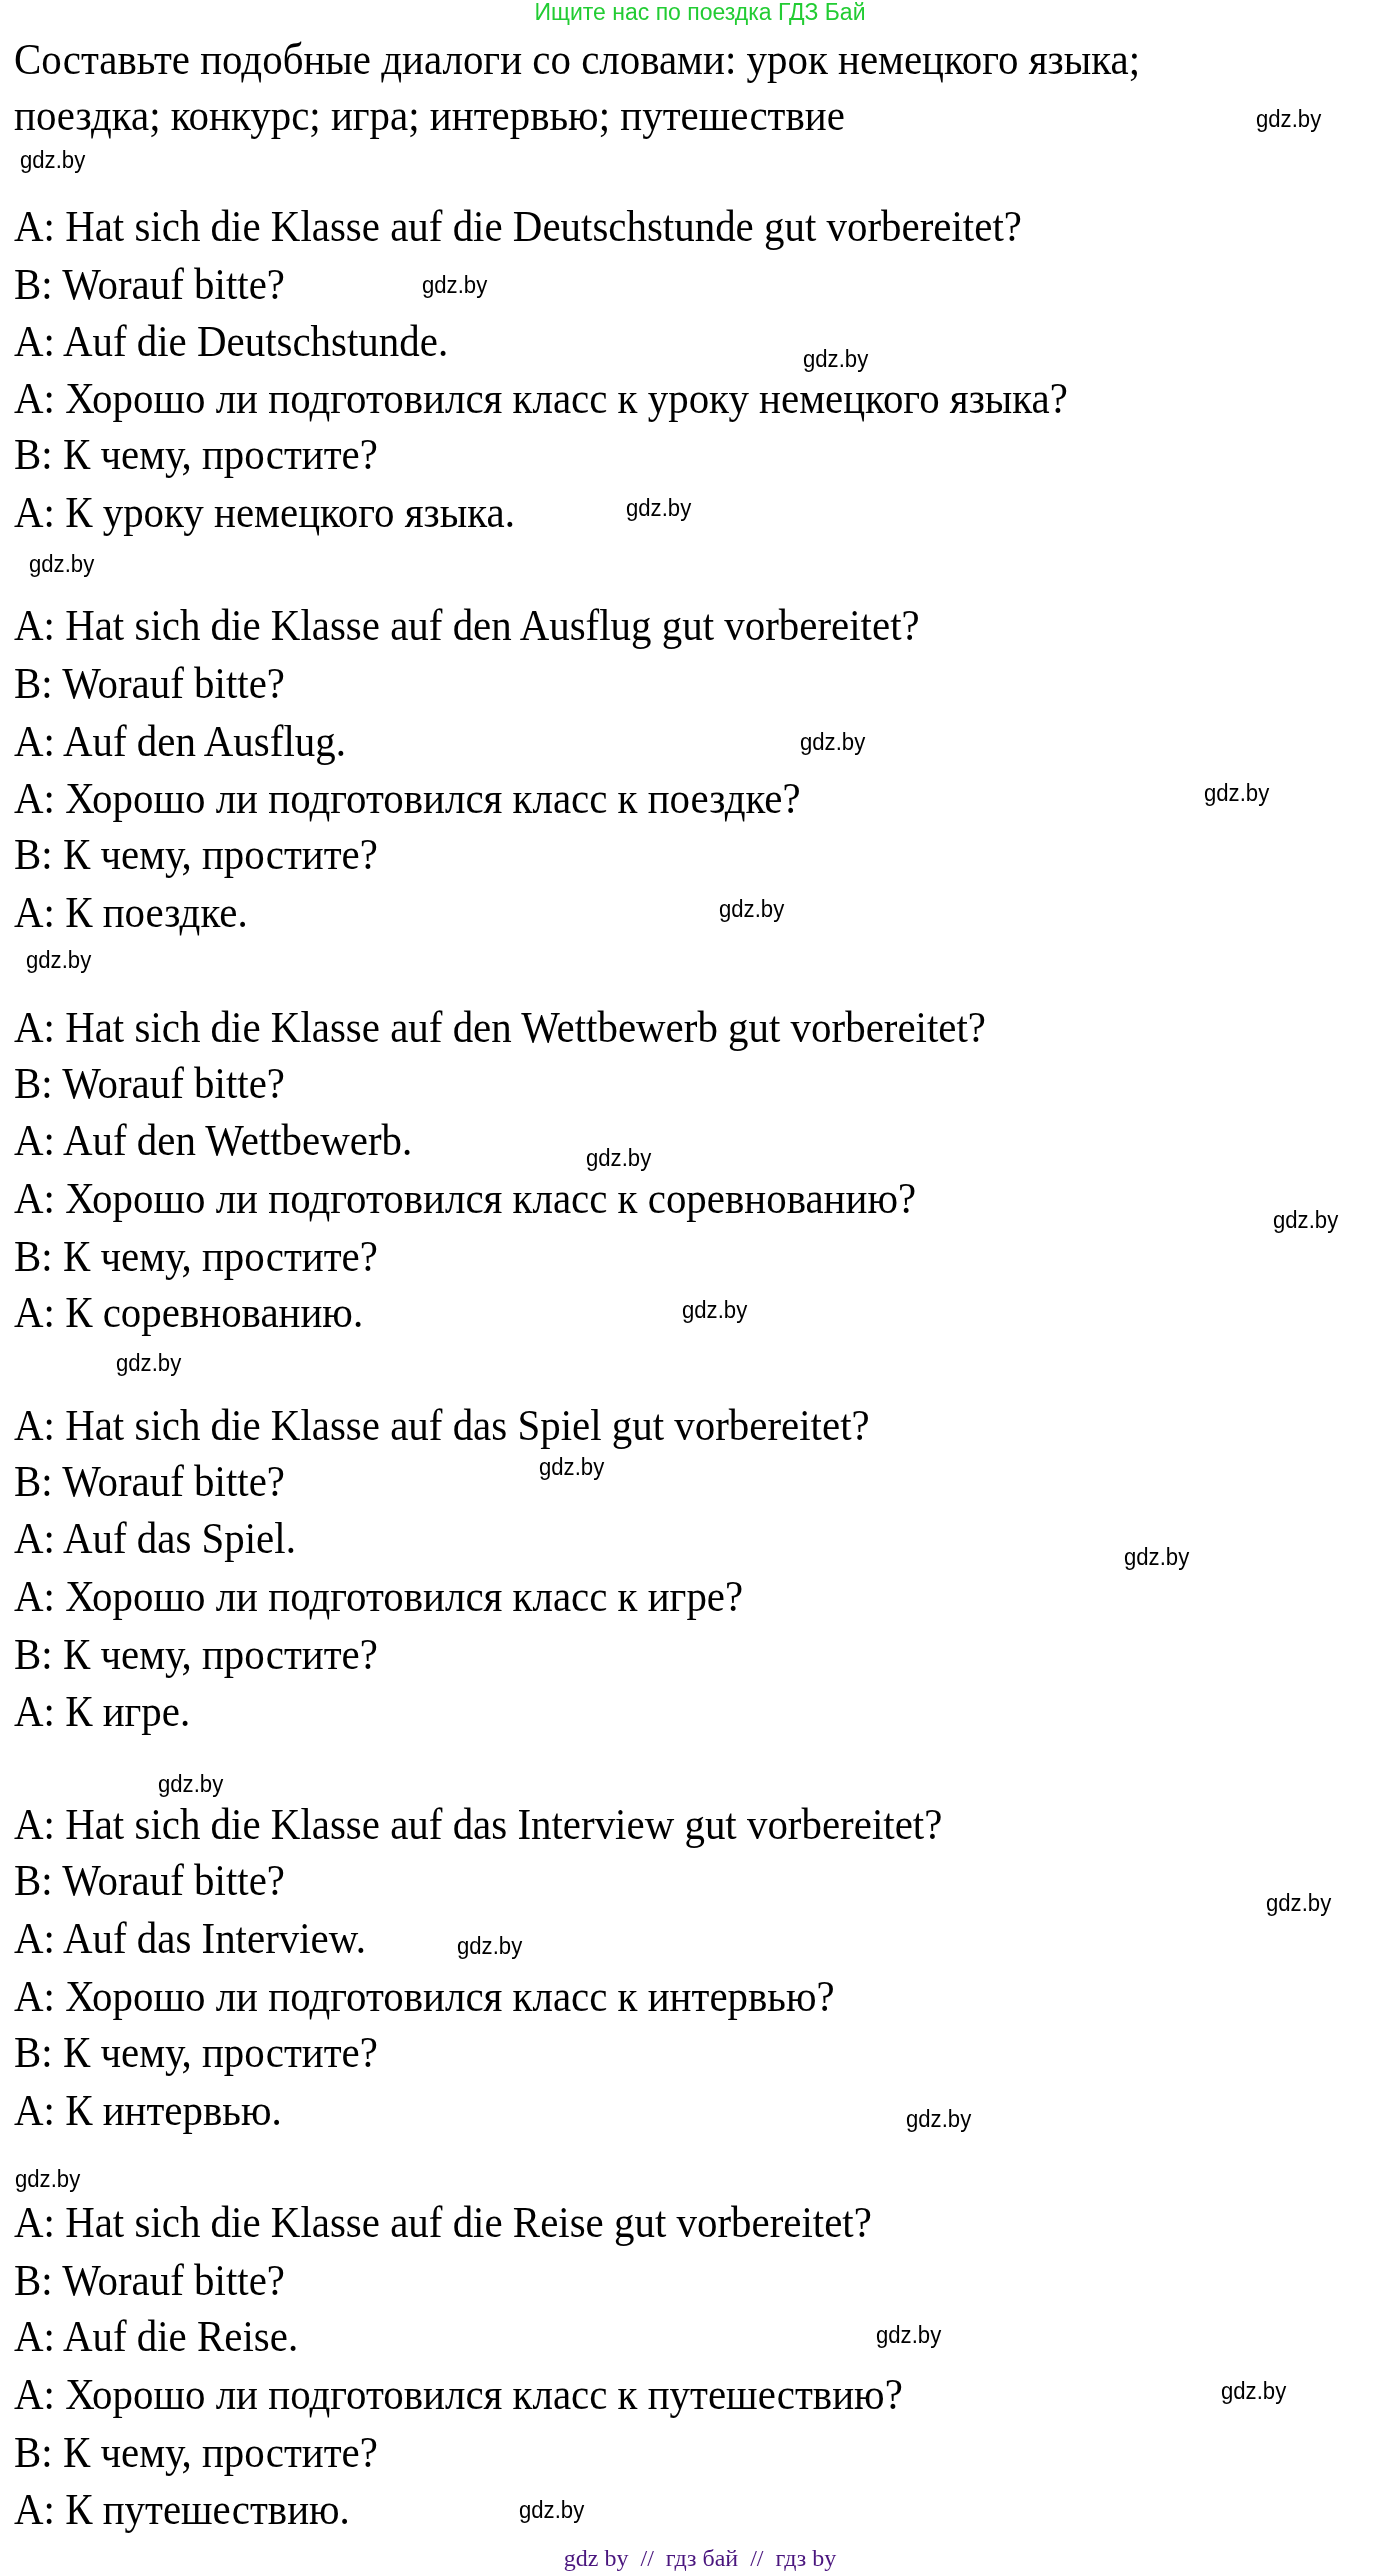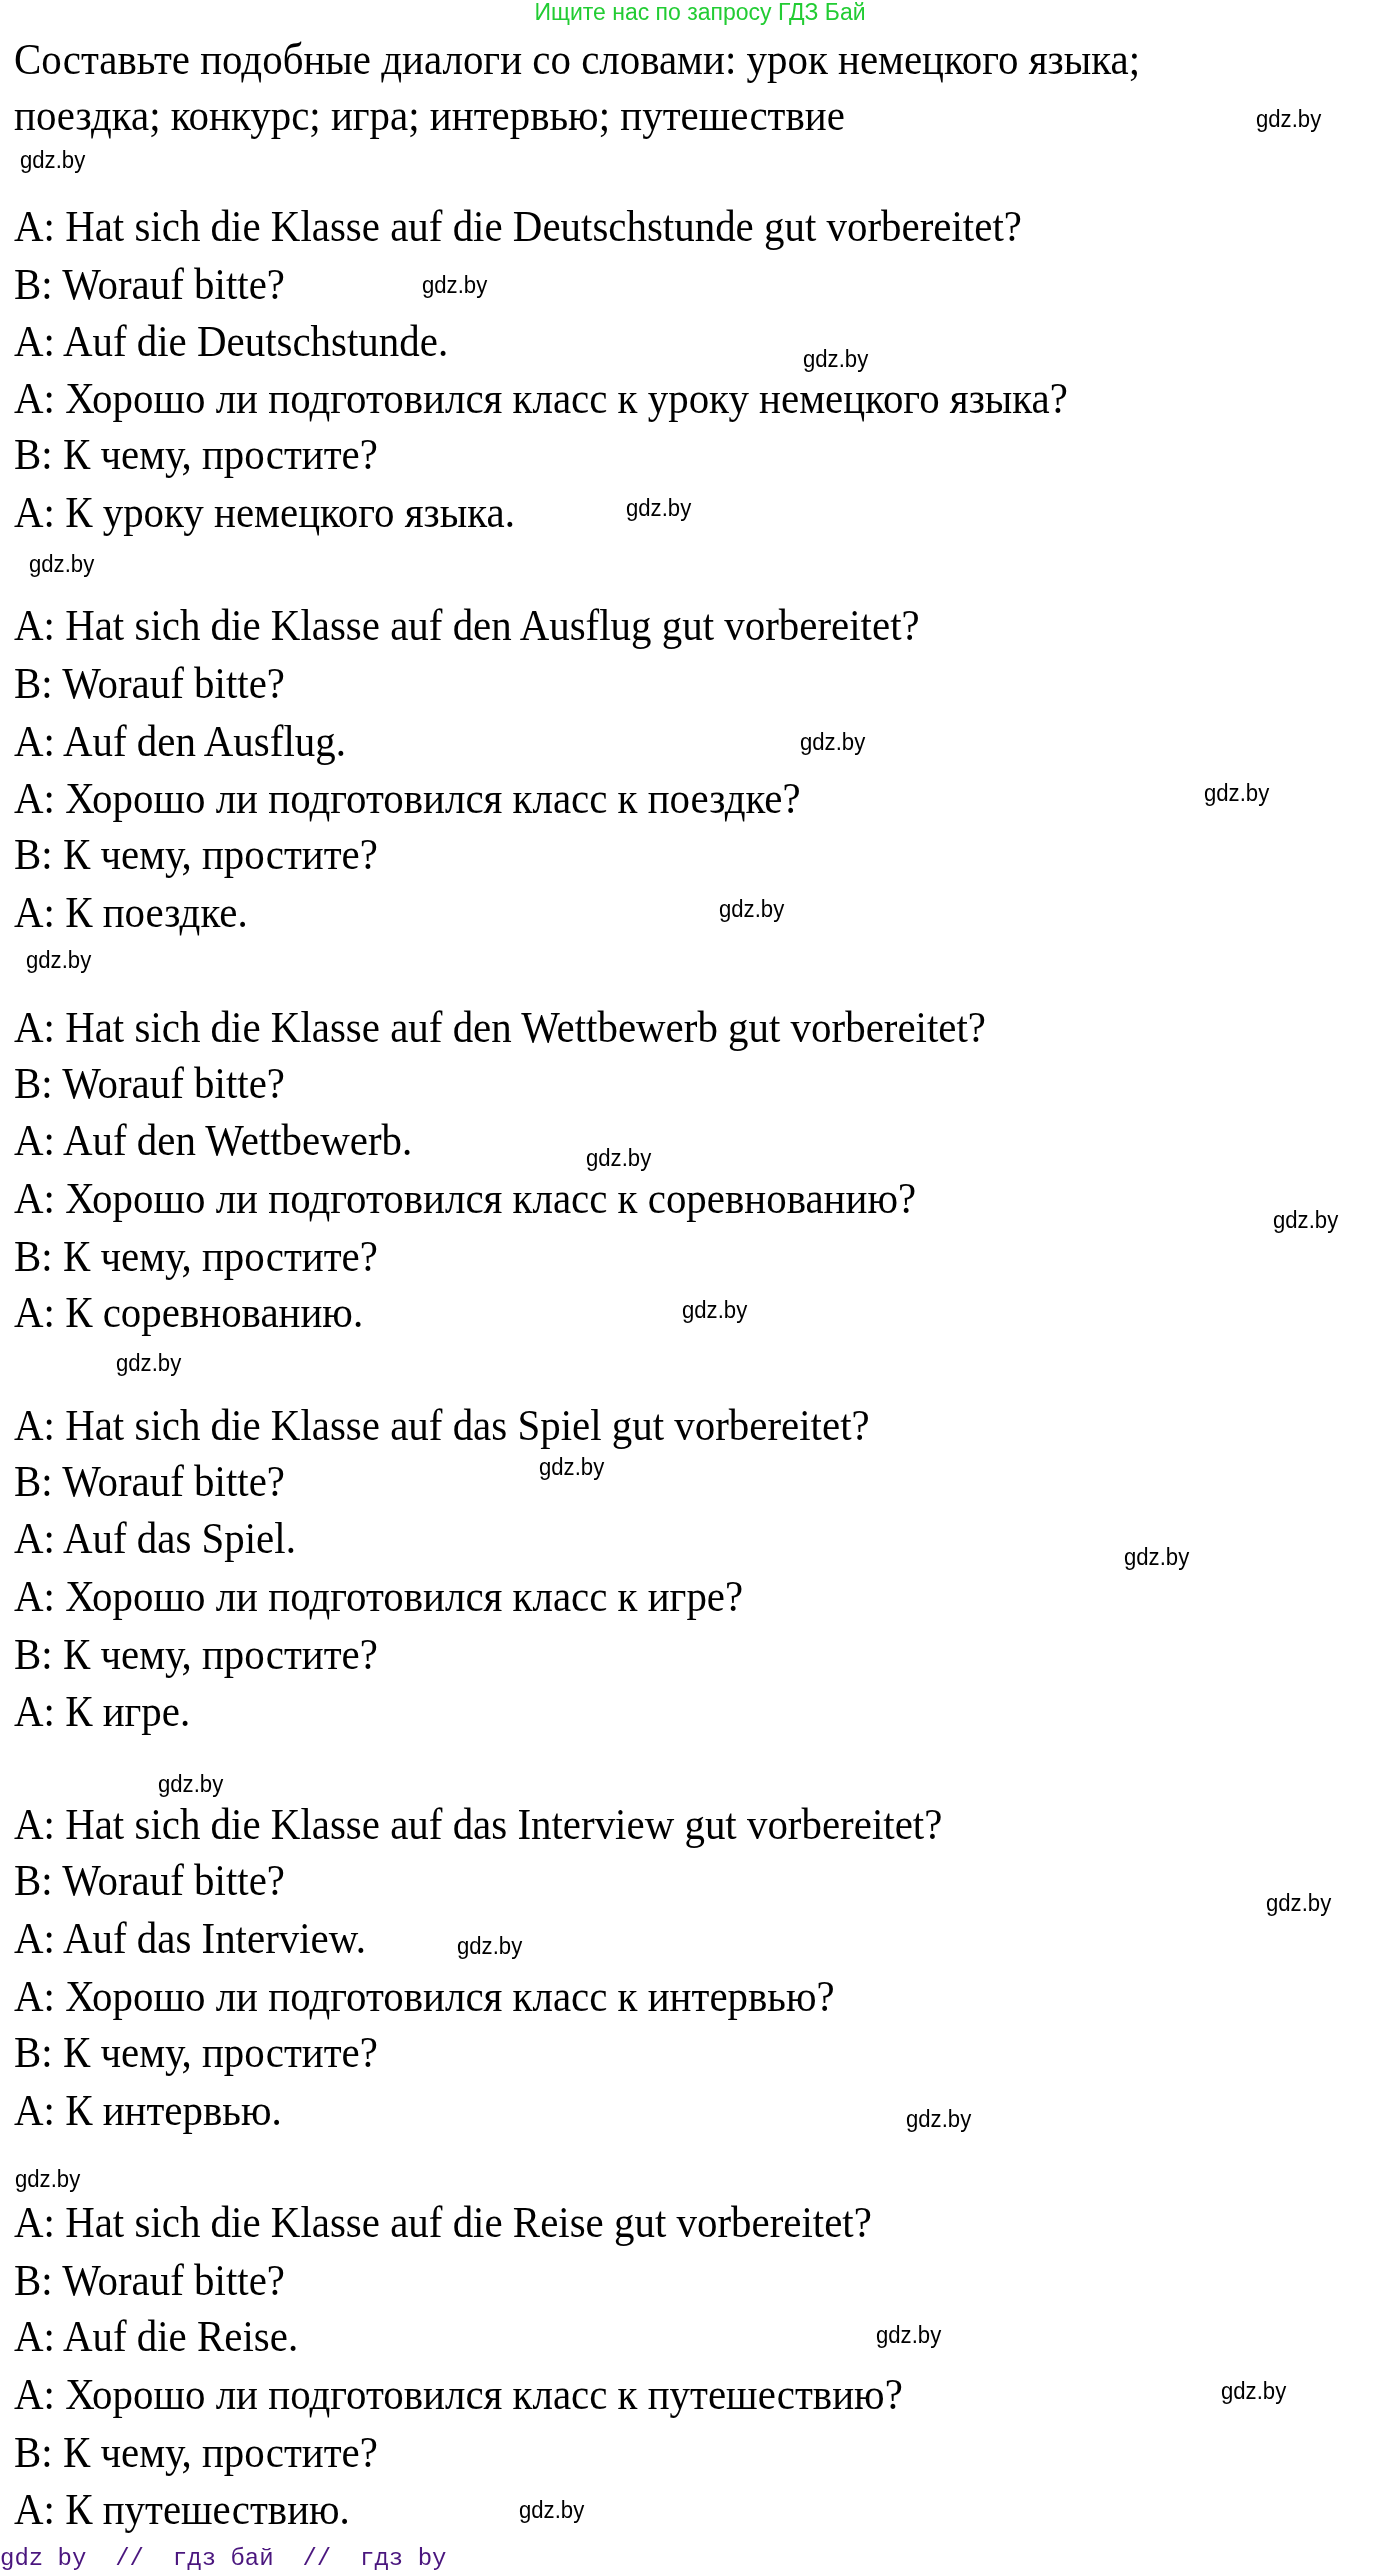--- a/index.html
+++ b/index.html
@@ -1,25 +1,25 @@
 <!DOCTYPE html>
 <html style="font-size:13.6px"><head>
 <meta charset="utf-8">
 <style>
   html, body { margin: 0; padding: 0; background: #ffffff; }
   body { width: 1400px; height: 2576px; position: relative; overflow: hidden; }
   .header { position: absolute; left: 0; width: 1400px; top: 0; text-align: center; color: #22cc33; font-family: "Liberation Sans", sans-serif; font-size: 23px; line-height: 25.5px; }
   .line { position: absolute; left: 13.6px; font-family: "Liberation Serif", serif; font-size: 44px; line-height: 51px; color: #000; white-space: nowrap; transform: scaleX(0.93); transform-origin: left center; }
   .wm { position: absolute; font-family: "Liberation Sans", sans-serif; font-size: 24.6px; color: #000; white-space: nowrap; transform: scaleX(0.9); transform-origin: left top; }
-  .footer { position: absolute; left: 0; width: 1400px; top: 2545px; text-align: left; color: #4a167e; font-family: Liberation Mono, monospace; font-size: 24px; white-space: pre; }
+  .footer { position: absolute; left: 0; width: 1400px; top: 2545px; text-align: center; color: #4a167e; font-family: Liberation Serif, serif; font-size: 24px; white-space: pre; }
 </style>
 </head>
 <body>
 
-<div class="header">Ищите нас по запросу ГДЗ Бай</div>
+<div class="header">Ищите нас по поездка ГДЗ Бай</div>
 
 <div class="line" style="top:34px">Составьте подобные диалоги со словами: урок немецкого языка;</div>
 <div class="line" style="top:90px">поездка; конкурс; игра; интервью; путешествие</div>
 
 <div>
   <div class="line" style="top:201px">A: Hat sich die Klasse auf die Deutschstunde gut vorbereitet?</div>
   <div class="line" style="top:259px">B: Worauf bitte?</div>
   <div class="line" style="top:316px">A: Auf die Deutschstunde.</div>
   <div class="line" style="top:373px">A: Хорошо ли подготовился класс к уроку немецкого языка?</div>
   <div class="line" style="top:429px">B: К чему, простите?</div>

